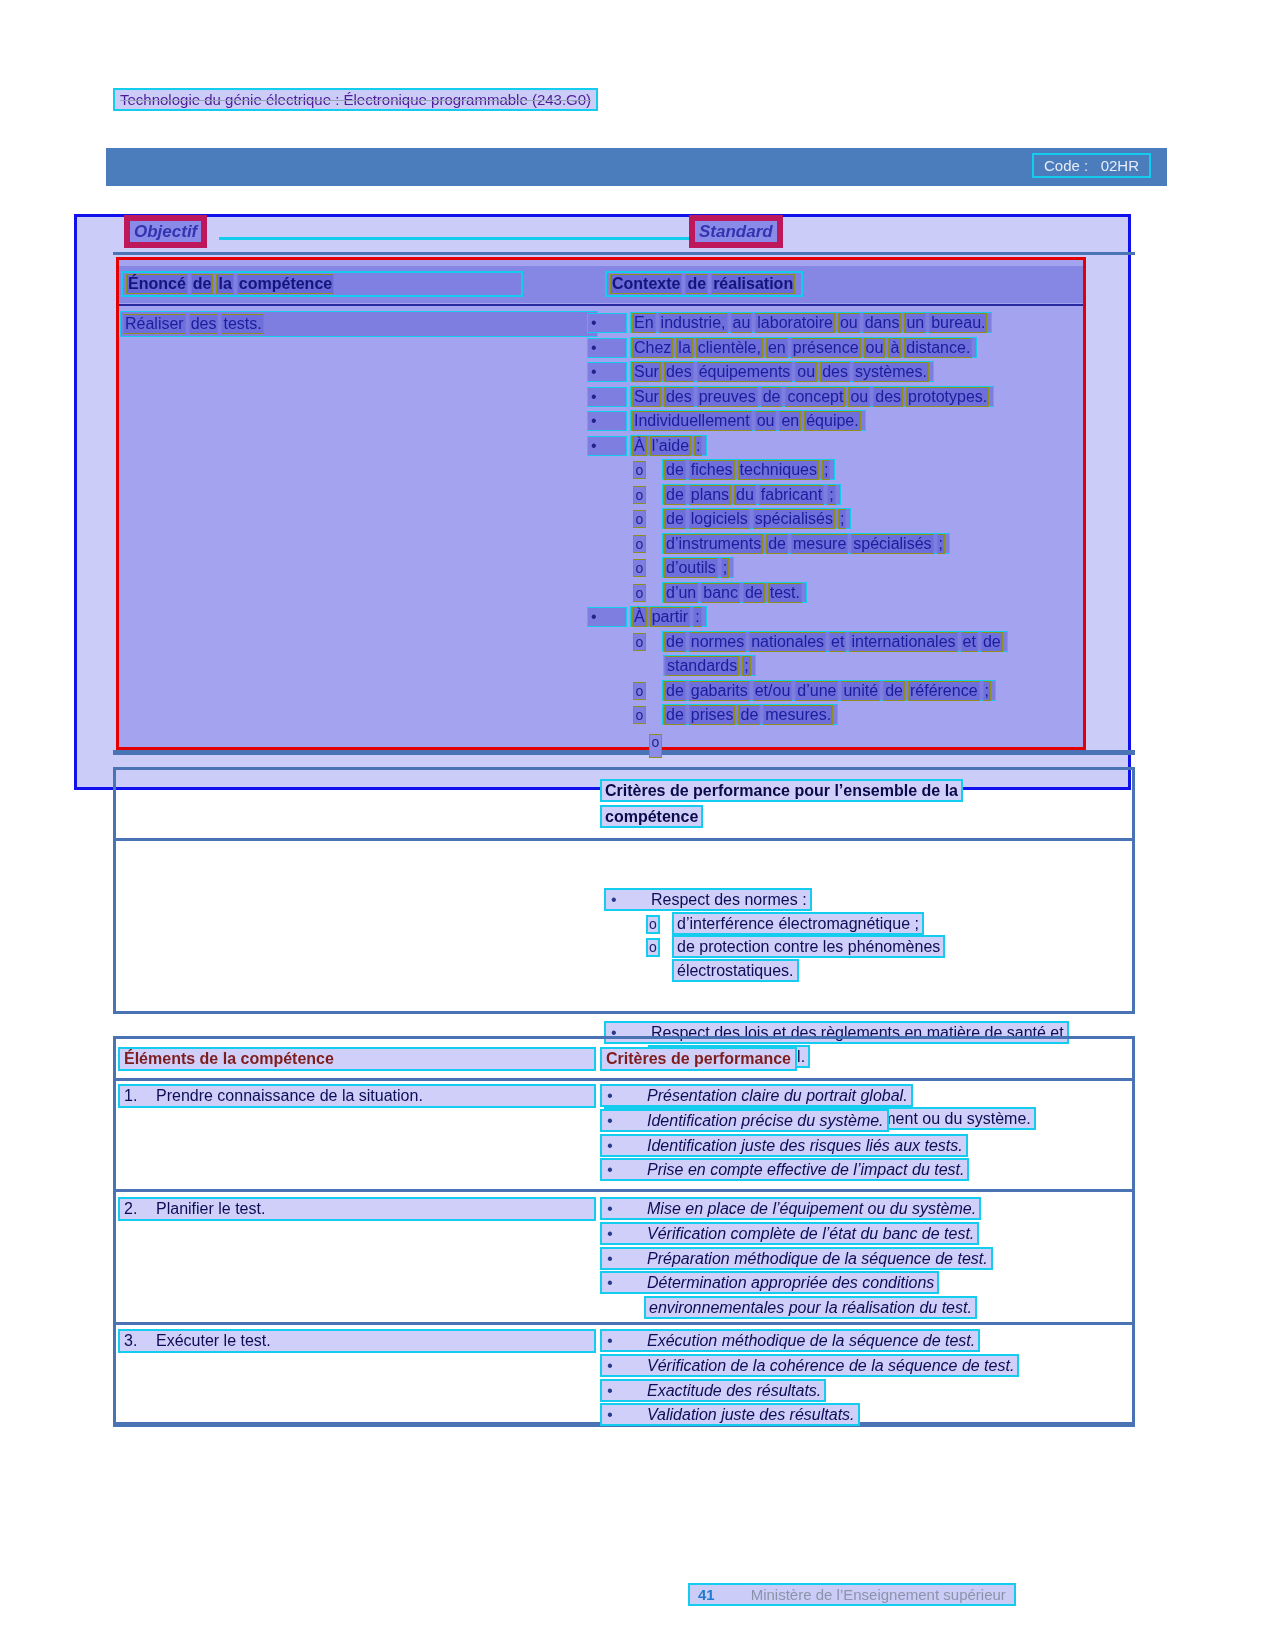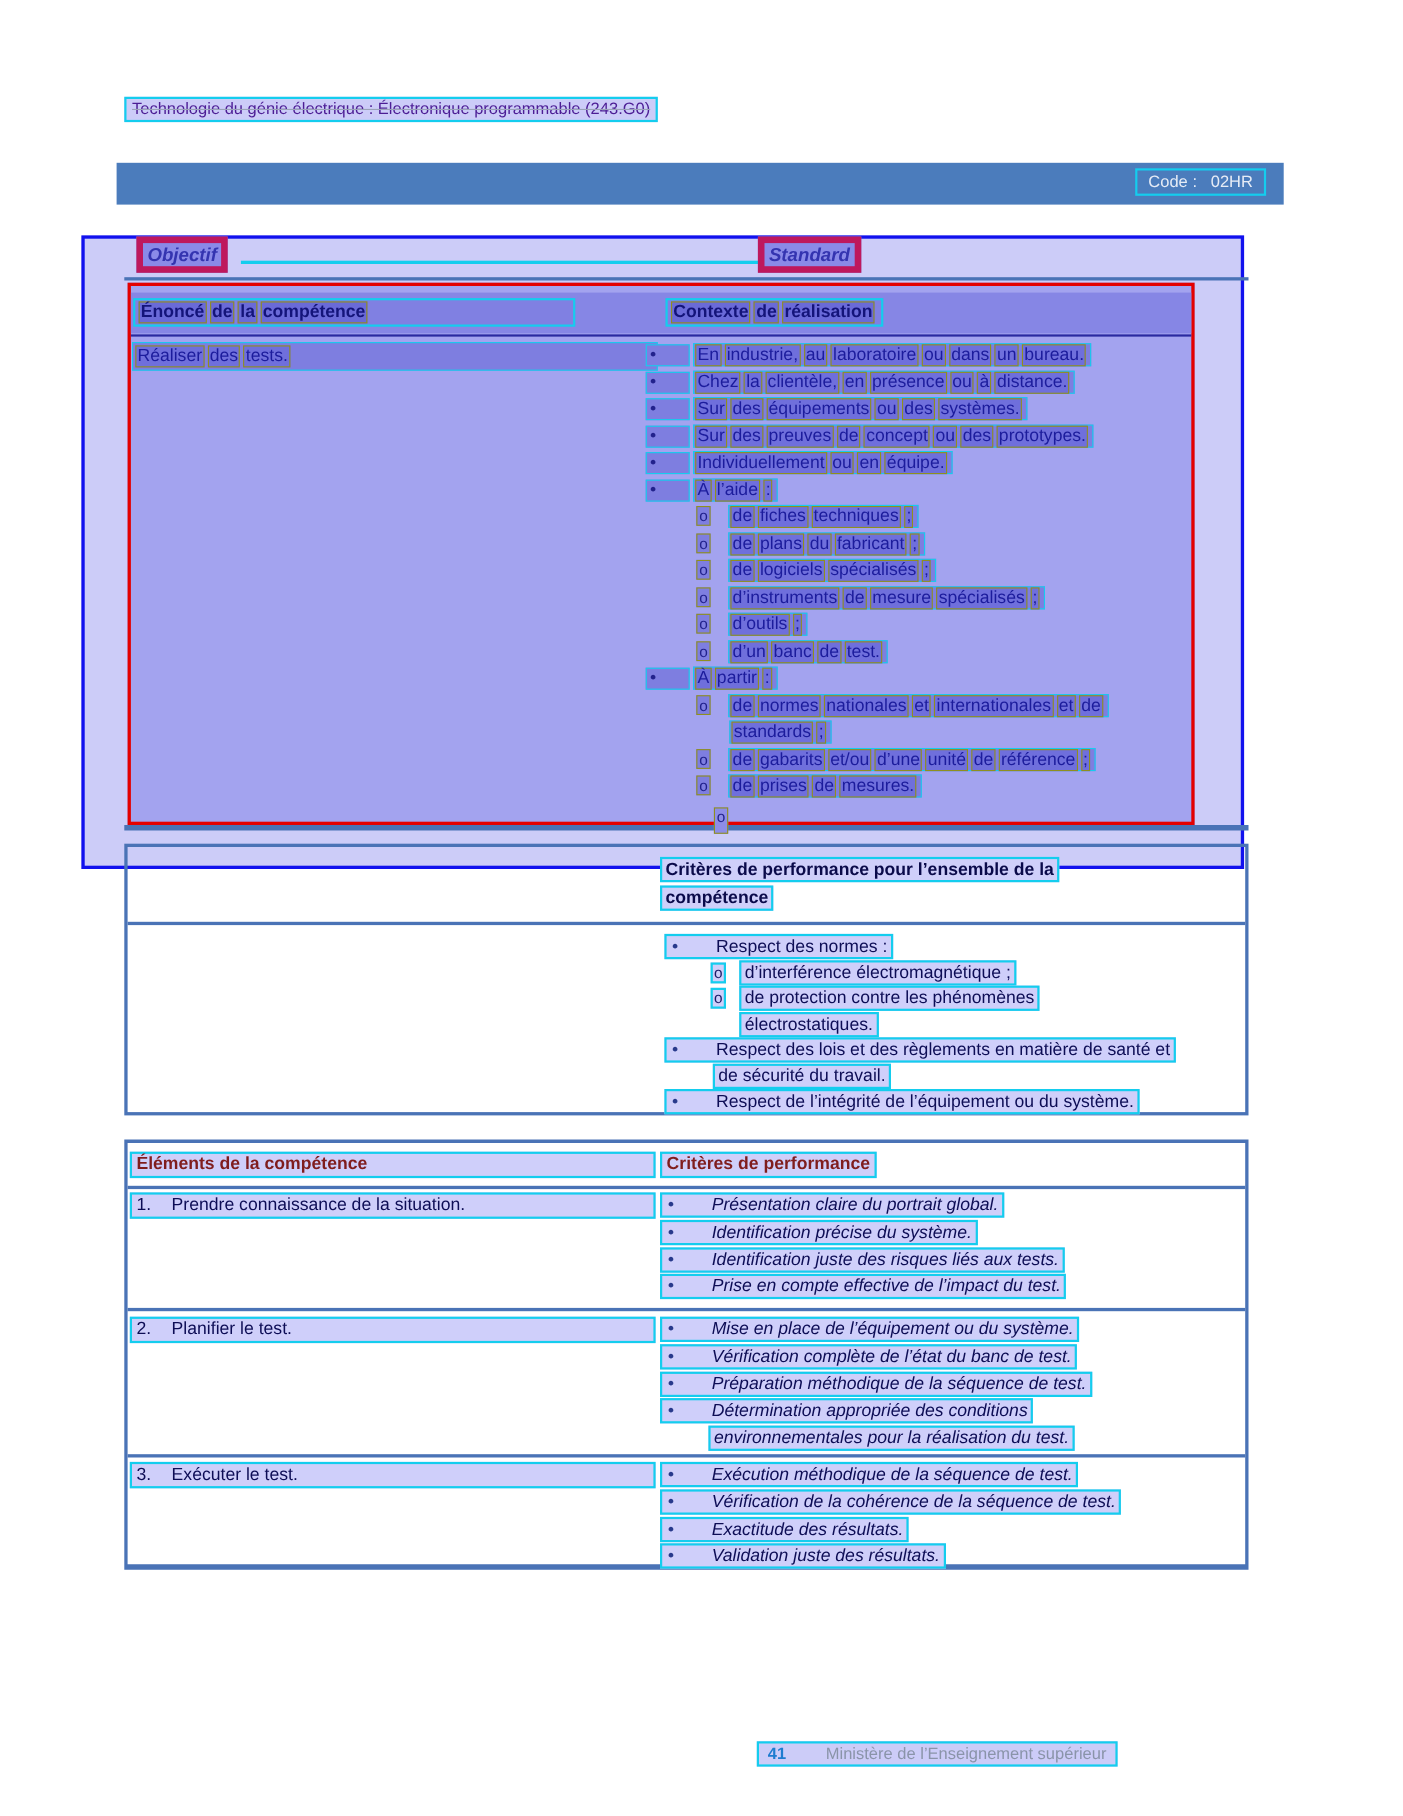--- a/index.html
+++ b/index.html
@@ -61,21 +61,21 @@
   .phrase .wd { background:#6a6ad8; }
   .stray-o { position:absolute; left:649px; top:734px; width:13px; height:24px; z-index:5;
     border:1px solid #8f8f1e; background:#8d8de8; color:#22228c; font-size:14px; text-align:center; line-height:15px; }
   
   .table2 { position:absolute; left:113px; top:767px; width:1022px; height:247px;
     border:3px solid #4a73b6; color:#0d0d55; }
   .t2-header { position:absolute; left:484px; top:8px; width:420px; font-weight:bold; line-height:26px; color:#0a0a4a; }
   .t2-sep { position:absolute; left:0; top:68px; right:0; height:3px; background:#4a73b6; }
   .t2-list { position:absolute; left:484px; top:79px; width:500px; }
   .li2 { line-height:23.5px; }
-  .li2.l1 { padding-left:48px; text-indent:-44px; max-width:474px; }
+  .li2.l1 { padding-left:48px; text-indent:-44px; max-width:474px;margin-top:39px; }
   .li2.l2 { padding-left:72px; text-indent:-26px; max-width:432px; }
   .lb { display:inline; border:2px solid #14cdee; background:#cfcffa; padding:1px 3px;
     box-decoration-break:clone; -webkit-box-decoration-break:clone; }
   .mk { display:inline-block; width:42px; padding-left:2px; color:#283a8c; text-indent:0; }
   .o2 { display:inline-block; width:14px; margin-right:12px; border:2px solid #14cdee;
     background:#cfcffa; font-size:14px; line-height:15px; text-align:center; color:#1a1a66; text-indent:0; }
   .table3 { position:absolute; left:113px; top:1036px; width:1022px; height:391px;
     border:3px solid #4a73b6; border-bottom-width:5px; color:#0d0d55; }
   .t3-hsep { position:absolute; left:0; top:39px; right:0; height:3px; background:#4a73b6; }
   .t3-rsep { position:absolute; left:0; right:0; height:3px; background:#4a73b6; }

